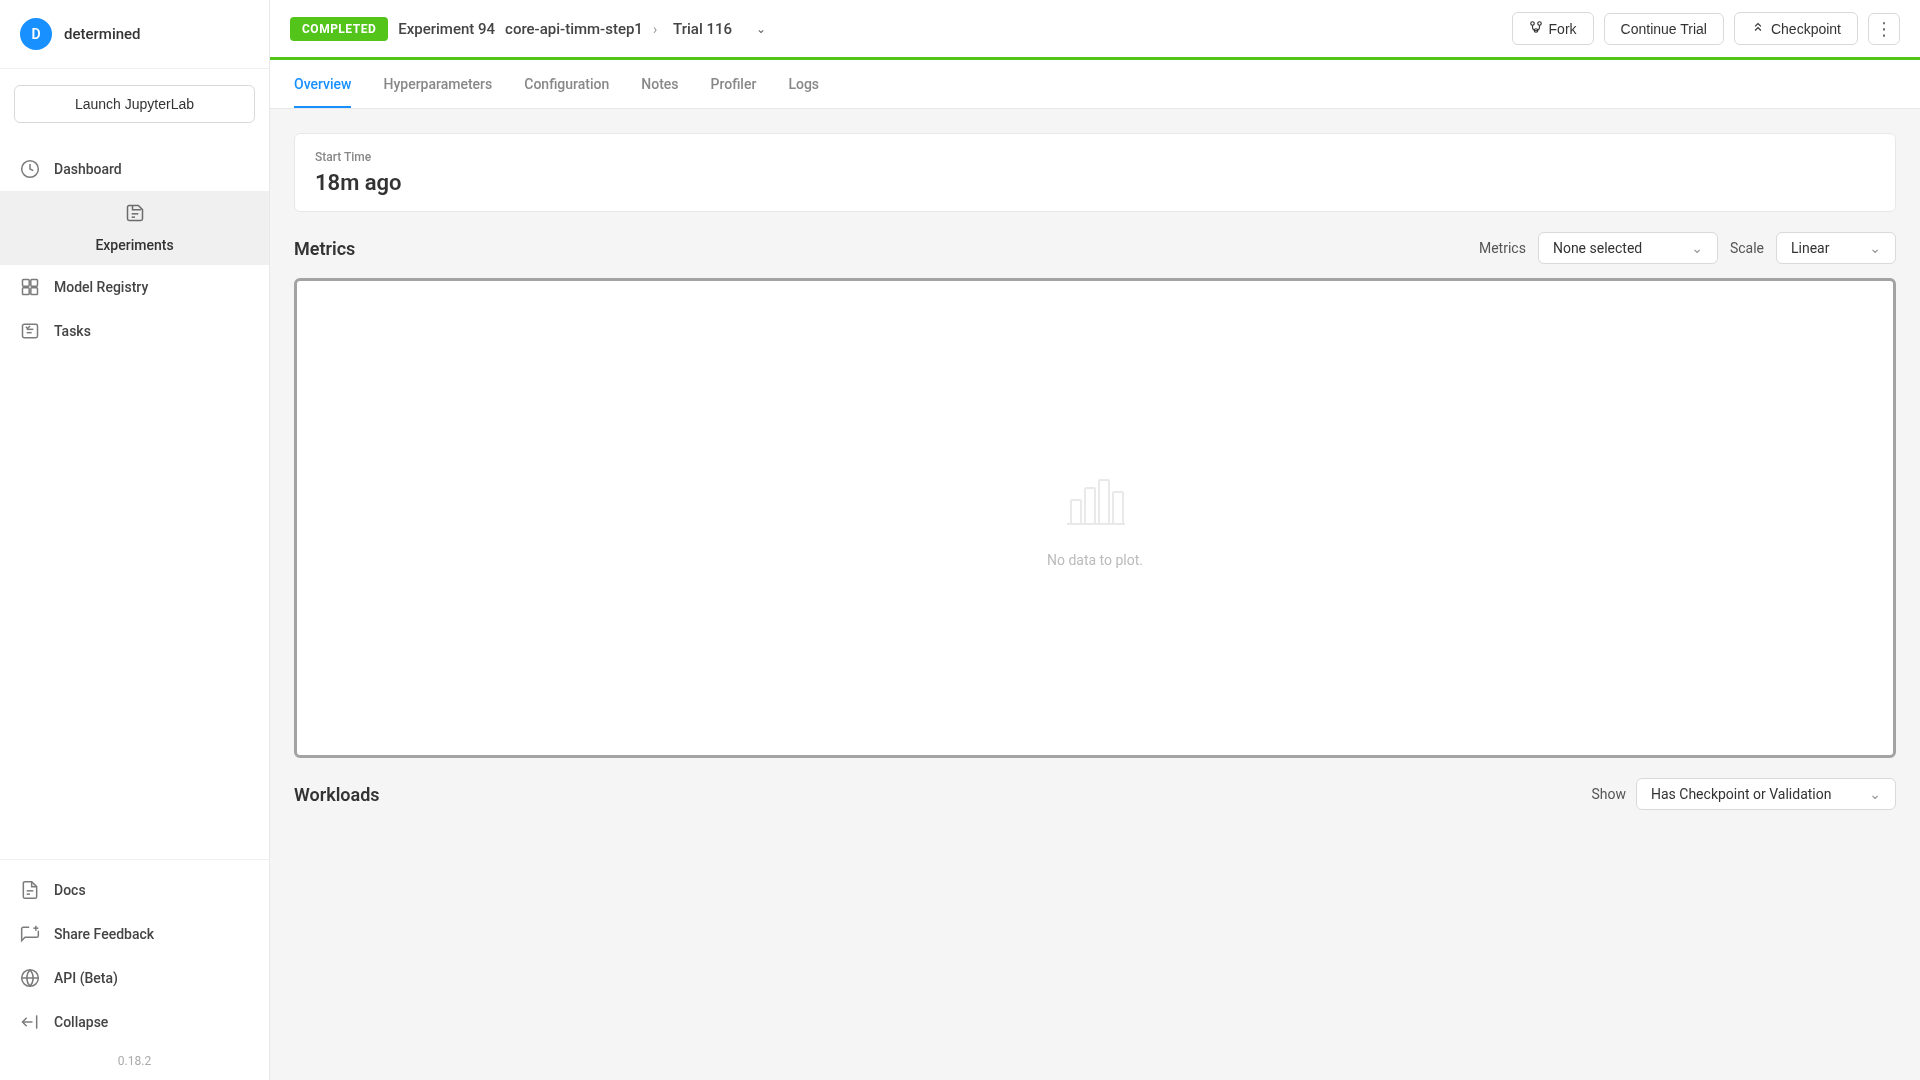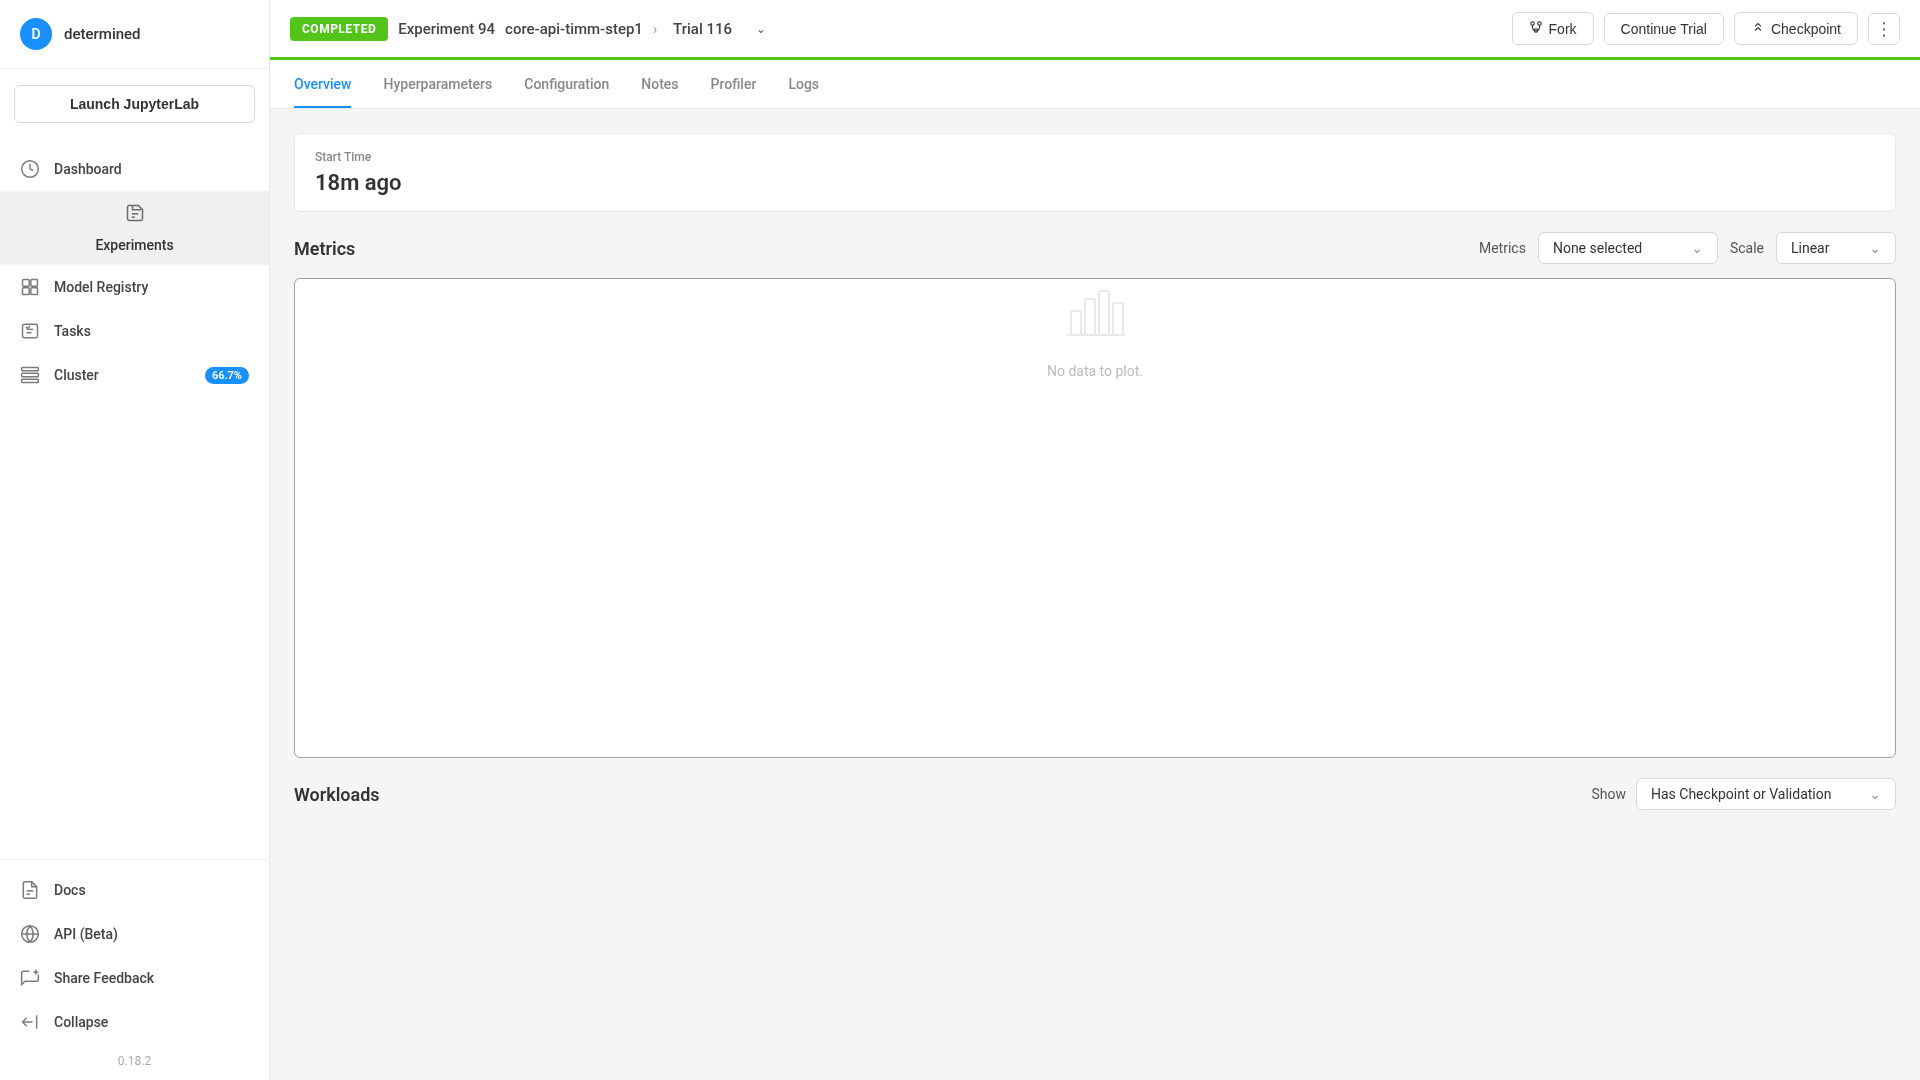--- a/index.html
+++ b/index.html
@@ -34,21 +34,21 @@
     .launch-btn {
       margin: 16px 14px;
       padding: 10px 26px;
       border: 1px solid #d9d9d9;
       border-radius: 6px;
       background: #fff;
       font-size: 14px;
       color: #333;
       cursor: pointer;
       text-align: center;
-      font-weight: 700;
+      font-weight: 400;
     }
 
     .nav-items { flex: 1; padding: 8px 0; }
     .nav-item {
       display: flex;
       align-items: center;
       padding: 12px 20px;
       gap: 14px;
       cursor: pointer;
       color: #444;
@@ -269,25 +269,26 @@
       font-size: 14px;
       color: #333;
       cursor: pointer;
       min-width: 180px;
       justify-content: space-between;
     }
 
     
     .chart-area {
       background: #fff;
-      border: 1px solid #a3a3a3;
+      border: 3px solid #a3a3a3;
       border-radius: 6px;
       height: 480px;
       display: flex;
       align-items: center;
+      justify-content: center;
       flex-direction: column;
       gap: 16px;
     }
     .empty-chart-icon {
       opacity: 0.25;
     }
     .no-data-text {
       font-size: 14px;
       color: #bbb;
     }
@@ -362,69 +363,55 @@
         <svg viewBox="0 0 24 24" fill="none" stroke="currentColor" stroke-width="1.8" width="20" height="20">
           <rect x="3" y="4" width="18" height="16" rx="2"></rect>
           <line x1="8" y1="10" x2="16" y2="10"></line>
           <line x1="8" y1="14" x2="14" y2="14"></line>
           <polyline points="7 7 9 9 12 6"></polyline>
         </svg>
       </span>
       <span>Tasks</span>
     </div>
 
-    <div class="nav-item">
-      <span class="icon-svg">
-        <svg viewBox="0 0 24 24" fill="none" stroke="currentColor" stroke-width="1.8" width="20" height="20">
-          <rect x="2" y="3" width="20" height="4" rx="1"></rect>
-          <rect x="2" y="10" width="20" height="4" rx="1"></rect>
-          <rect x="2" y="17" width="20" height="4" rx="1"></rect>
-          <line x1="18" y1="5" x2="18" y2="5"></line>
-          <line x1="18" y1="12" x2="18" y2="12"></line>
-          <line x1="18" y1="19" x2="18" y2="19"></line>
-        </svg>
-      </span>
-      <span>Cluster</span>
-      <span class="nav-badge">66.7%</span>
-    </div>
   </nav>
 
   <div class="sidebar-bottom">
 
     <div class="nav-item">
       <span class="icon-svg">
         <svg viewBox="0 0 24 24" fill="none" stroke="currentColor" stroke-width="1.8" width="20" height="20">
           <path d="M14 2H6a2 2 0 00-2 2v16a2 2 0 002 2h12a2 2 0 002-2V8z"></path>
           <polyline points="14 2 14 8 20 8"></polyline>
           <line x1="8" y1="13" x2="16" y2="13"></line>
           <line x1="8" y1="17" x2="12" y2="17"></line>
         </svg>
       </span>
       <span>Docs</span>
     </div>
 
     <div class="nav-item">
       <span class="icon-svg">
         <svg viewBox="0 0 24 24" fill="none" stroke="currentColor" stroke-width="1.8" width="20" height="20">
-          <ellipse cx="12" cy="12" rx="10" ry="10"></ellipse>
-          <path d="M2 12h20M12 2a15 15 0 010 20M12 2a15 15 0 000 20"></path>
-        </svg>
-      </span>
-      <span>API (Beta)</span>
-    </div>
-
-    <div class="nav-item">
-      <span class="icon-svg">
-        <svg viewBox="0 0 24 24" fill="none" stroke="currentColor" stroke-width="1.8" width="20" height="20">
           <path d="M11 4H4a2 2 0 00-2 2v14l4-4h14a2 2 0 002-2v-6"></path>
           <line x1="16" y1="5" x2="22" y2="5"></line>
           <line x1="19" y1="2" x2="19" y2="8"></line>
         </svg>
       </span>
       <span>Share Feedback</span>
+    </div>
+
+    <div class="nav-item">
+      <span class="icon-svg">
+        <svg viewBox="0 0 24 24" fill="none" stroke="currentColor" stroke-width="1.8" width="20" height="20">
+          <ellipse cx="12" cy="12" rx="10" ry="10"></ellipse>
+          <path d="M2 12h20M12 2a15 15 0 010 20M12 2a15 15 0 000 20"></path>
+        </svg>
+      </span>
+      <span>API (Beta)</span>
     </div>
 
     <div class="nav-item">
       <span class="icon-svg">
         <svg viewBox="0 0 24 24" fill="none" stroke="currentColor" stroke-width="1.8" width="20" height="20">
           <line x1="3" y1="12" x2="15" y2="12"></line>
           <polyline points="8 7 3 12 8 17"></polyline>
           <line x1="20" y1="4" x2="20" y2="20"></line>
         </svg>
       </span>

